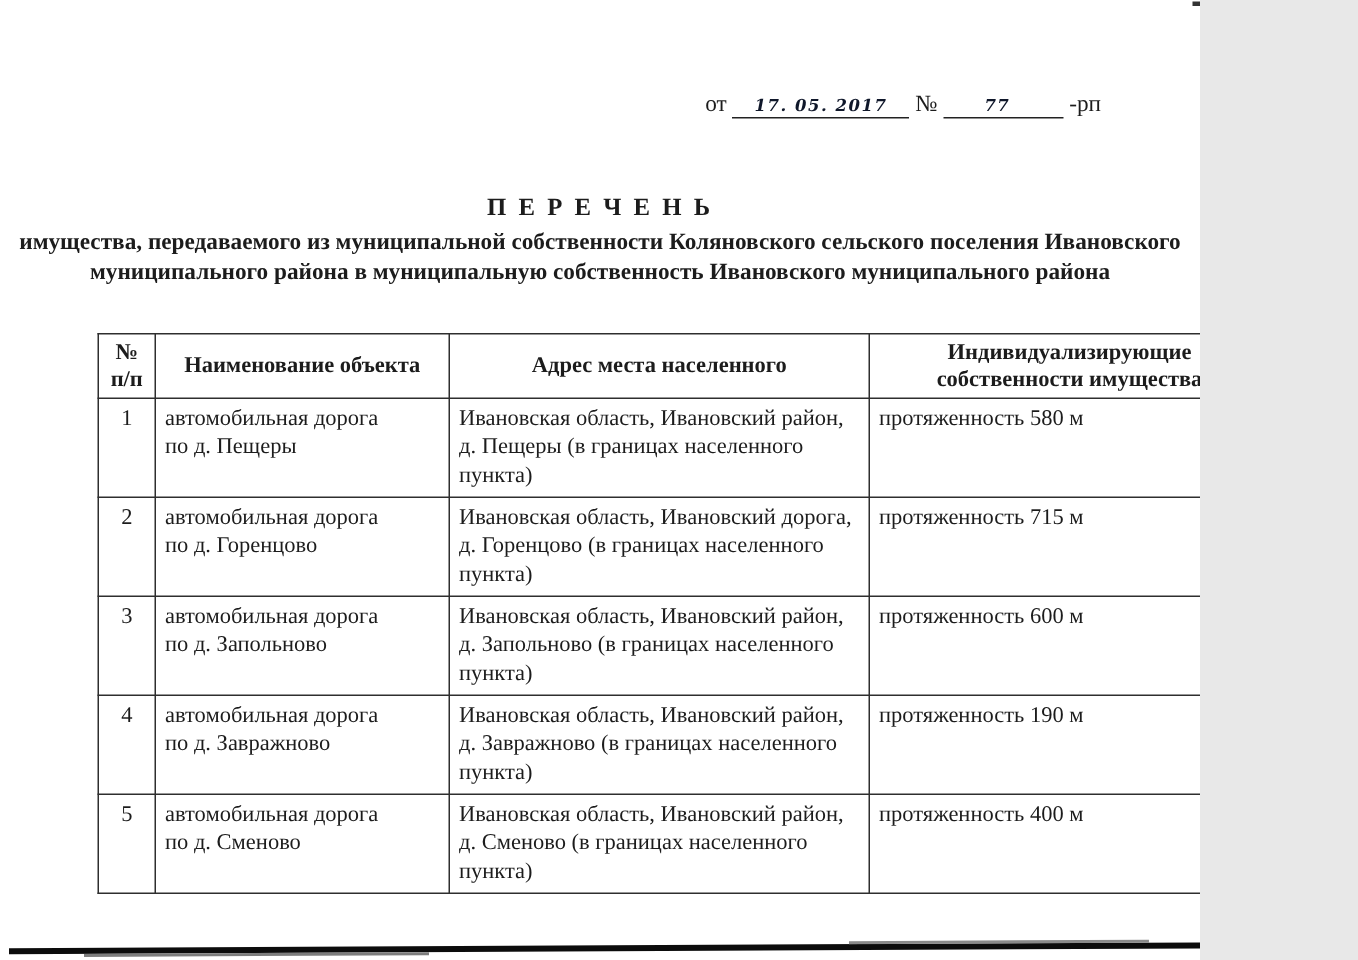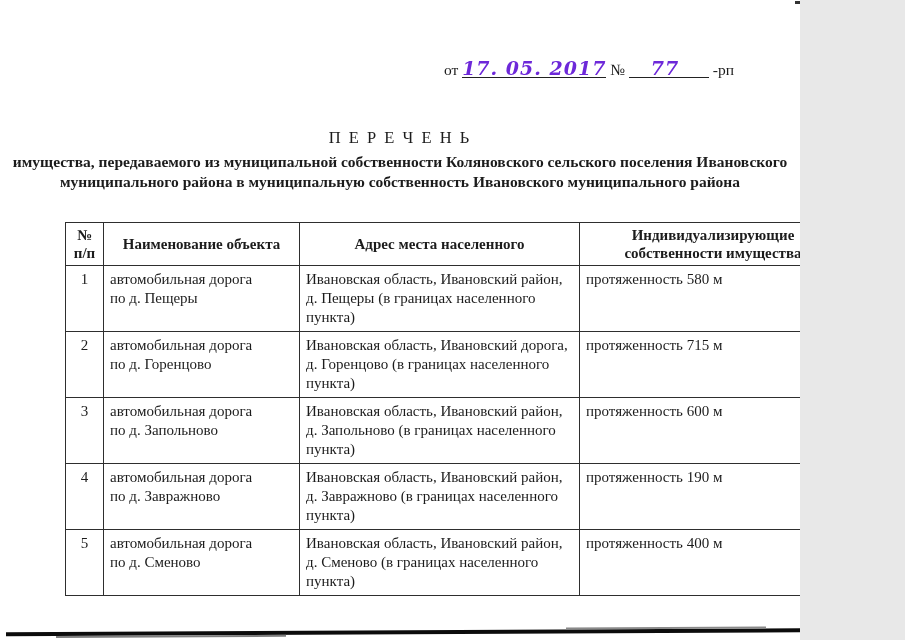--- a/index.html
+++ b/index.html
@@ -37,32 +37,32 @@
     border-bottom: 1.4px solid #222;
     vertical-align: baseline;
     line-height: 15px;
   }
   .handline.date { min-width: 118px; text-align: center; }
   .handline.num  { min-width: 72px;  text-align: center; padding-right: 8px; }
   .handwriting {
     font-family: "DejaVu Serif", serif;
     font-style: italic;
     font-weight: bold;
-    font-size: 19px;
+    font-size: 11px;
     letter-spacing: 1px;
-    color: #6d28d9;
+    color: #0f172a;
   }
   .doc-title {
     position: absolute;
     top: 128px;
     left: 0;
     width: 100%;
     text-align: center;
     font-size: 16.5px;
-    font-weight: normal;
+    font-weight: bold;
     letter-spacing: 2px;
   }
   .doc-subtitle {
     position: absolute;
     top: 152px;
     left: 50%;
     transform: translateX(-50%);
     width: 845px;
     text-align: center;
     font-size: 15.5px;

